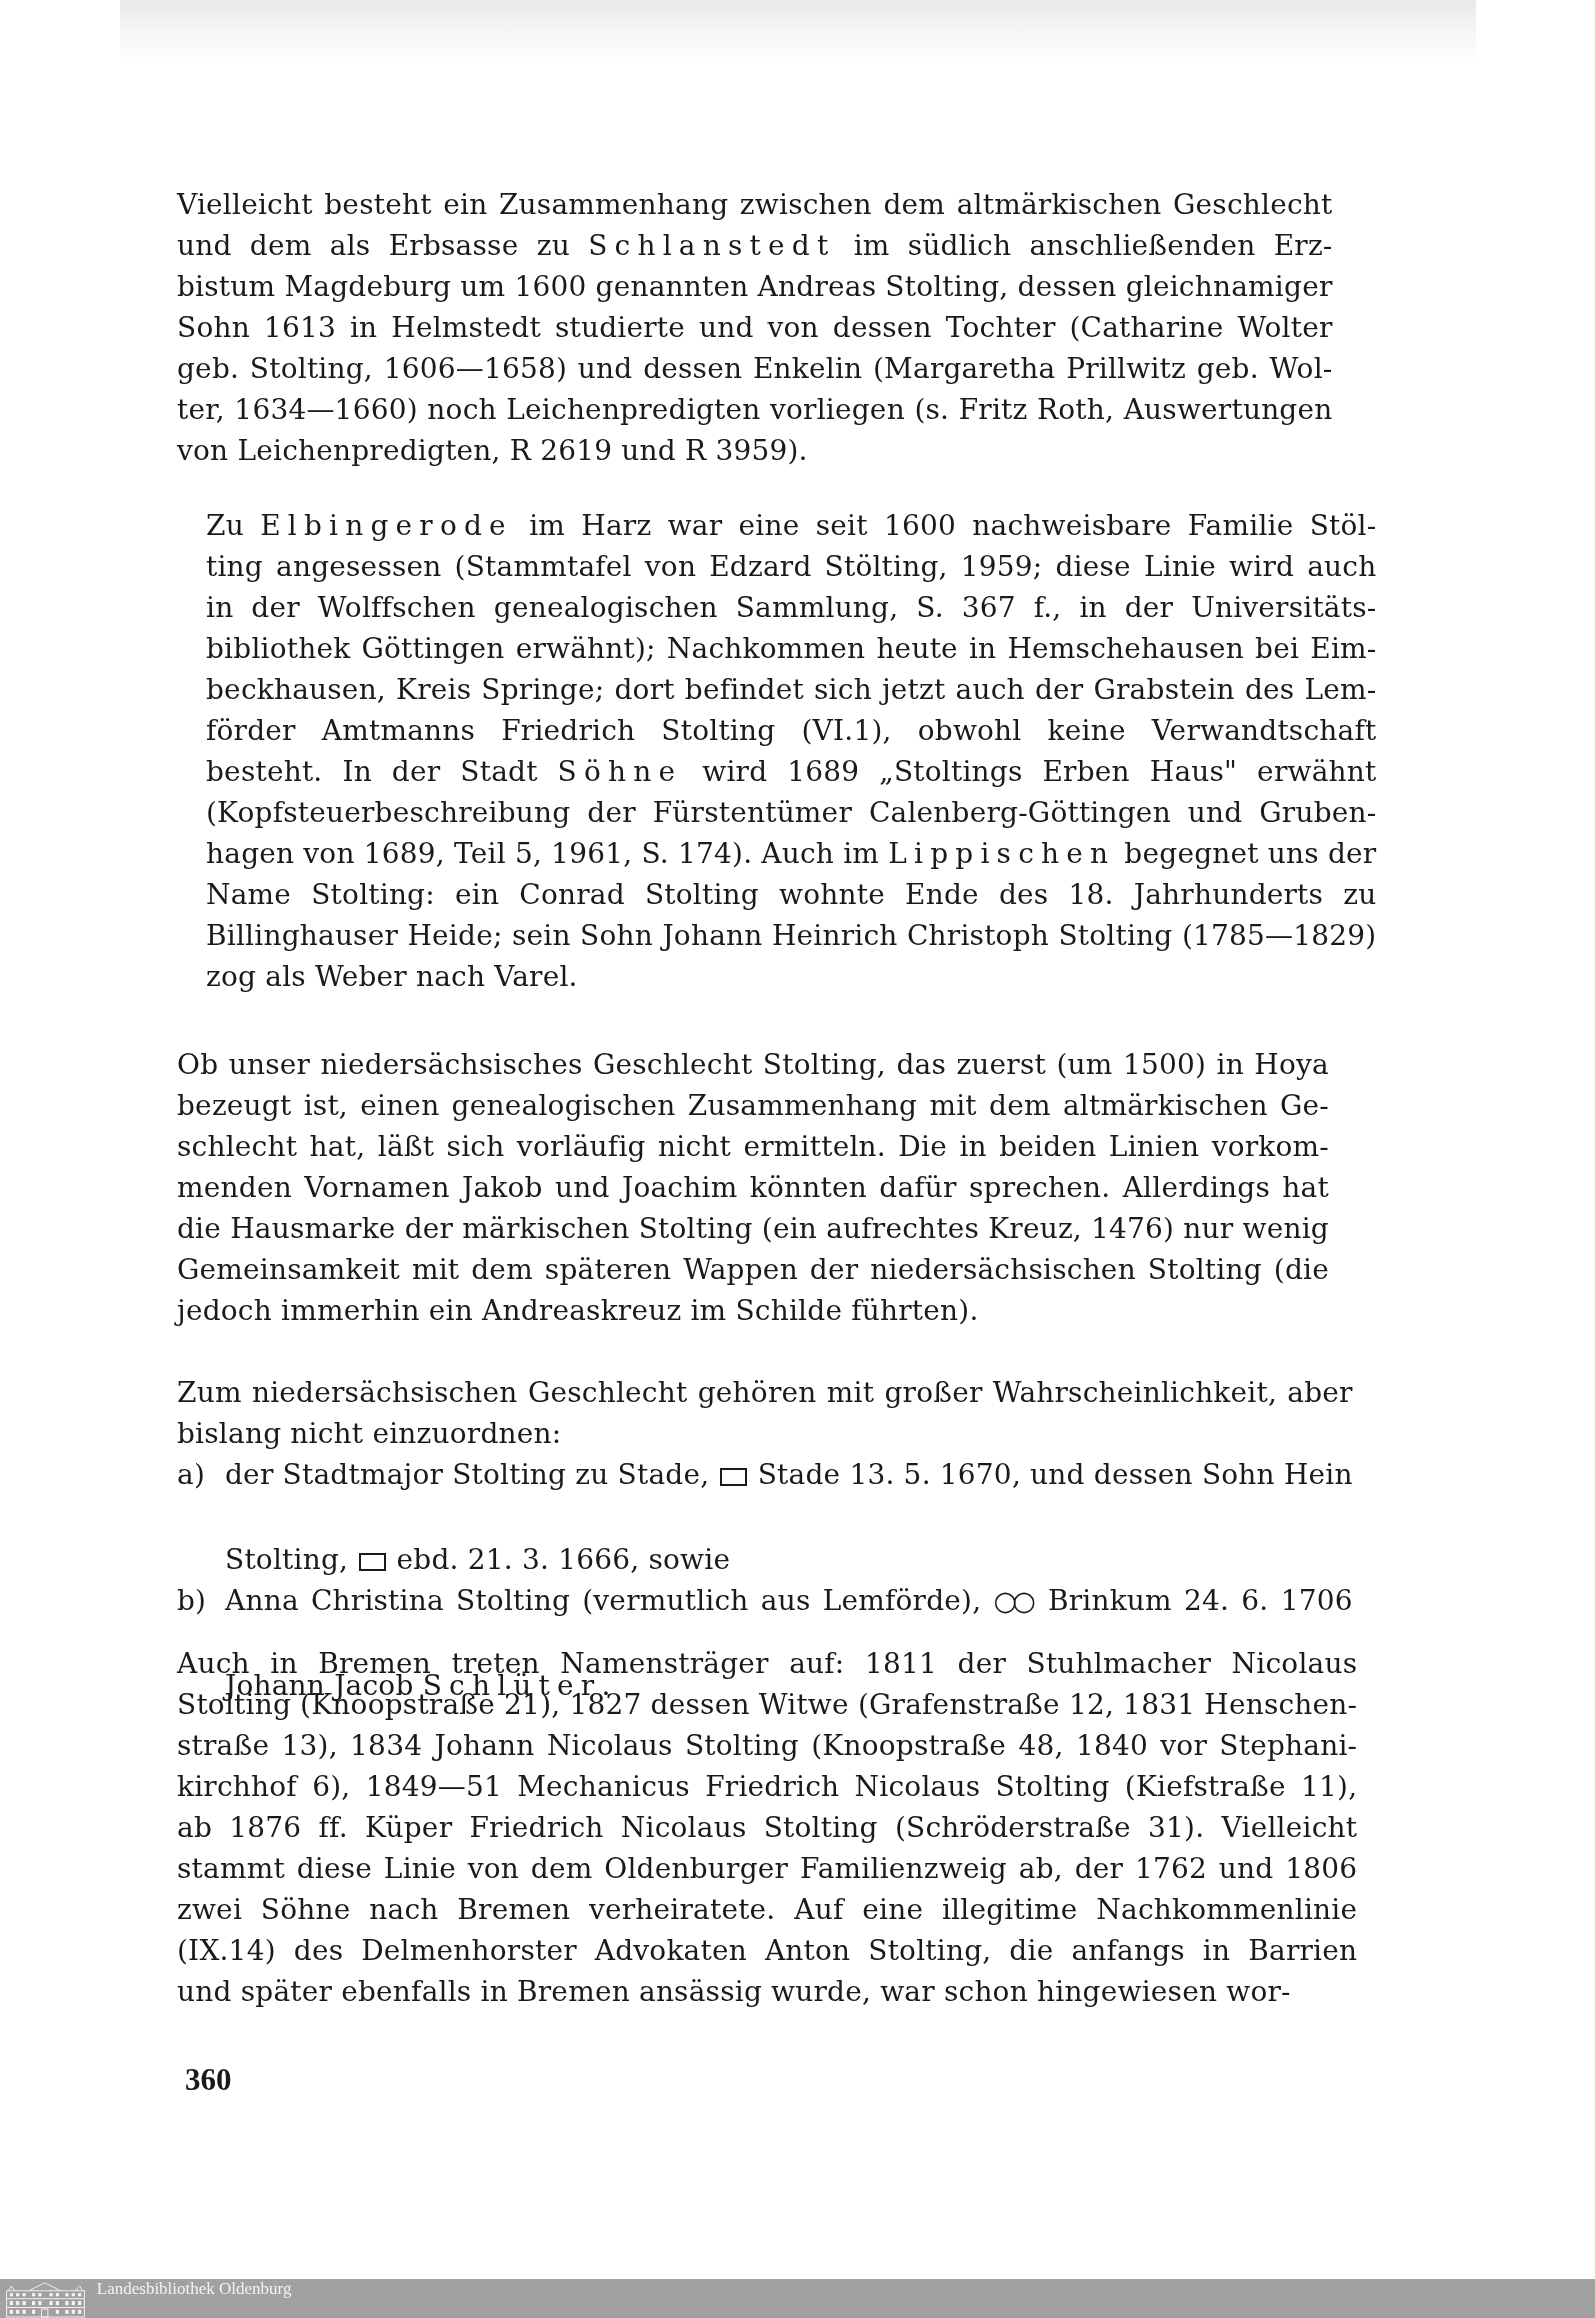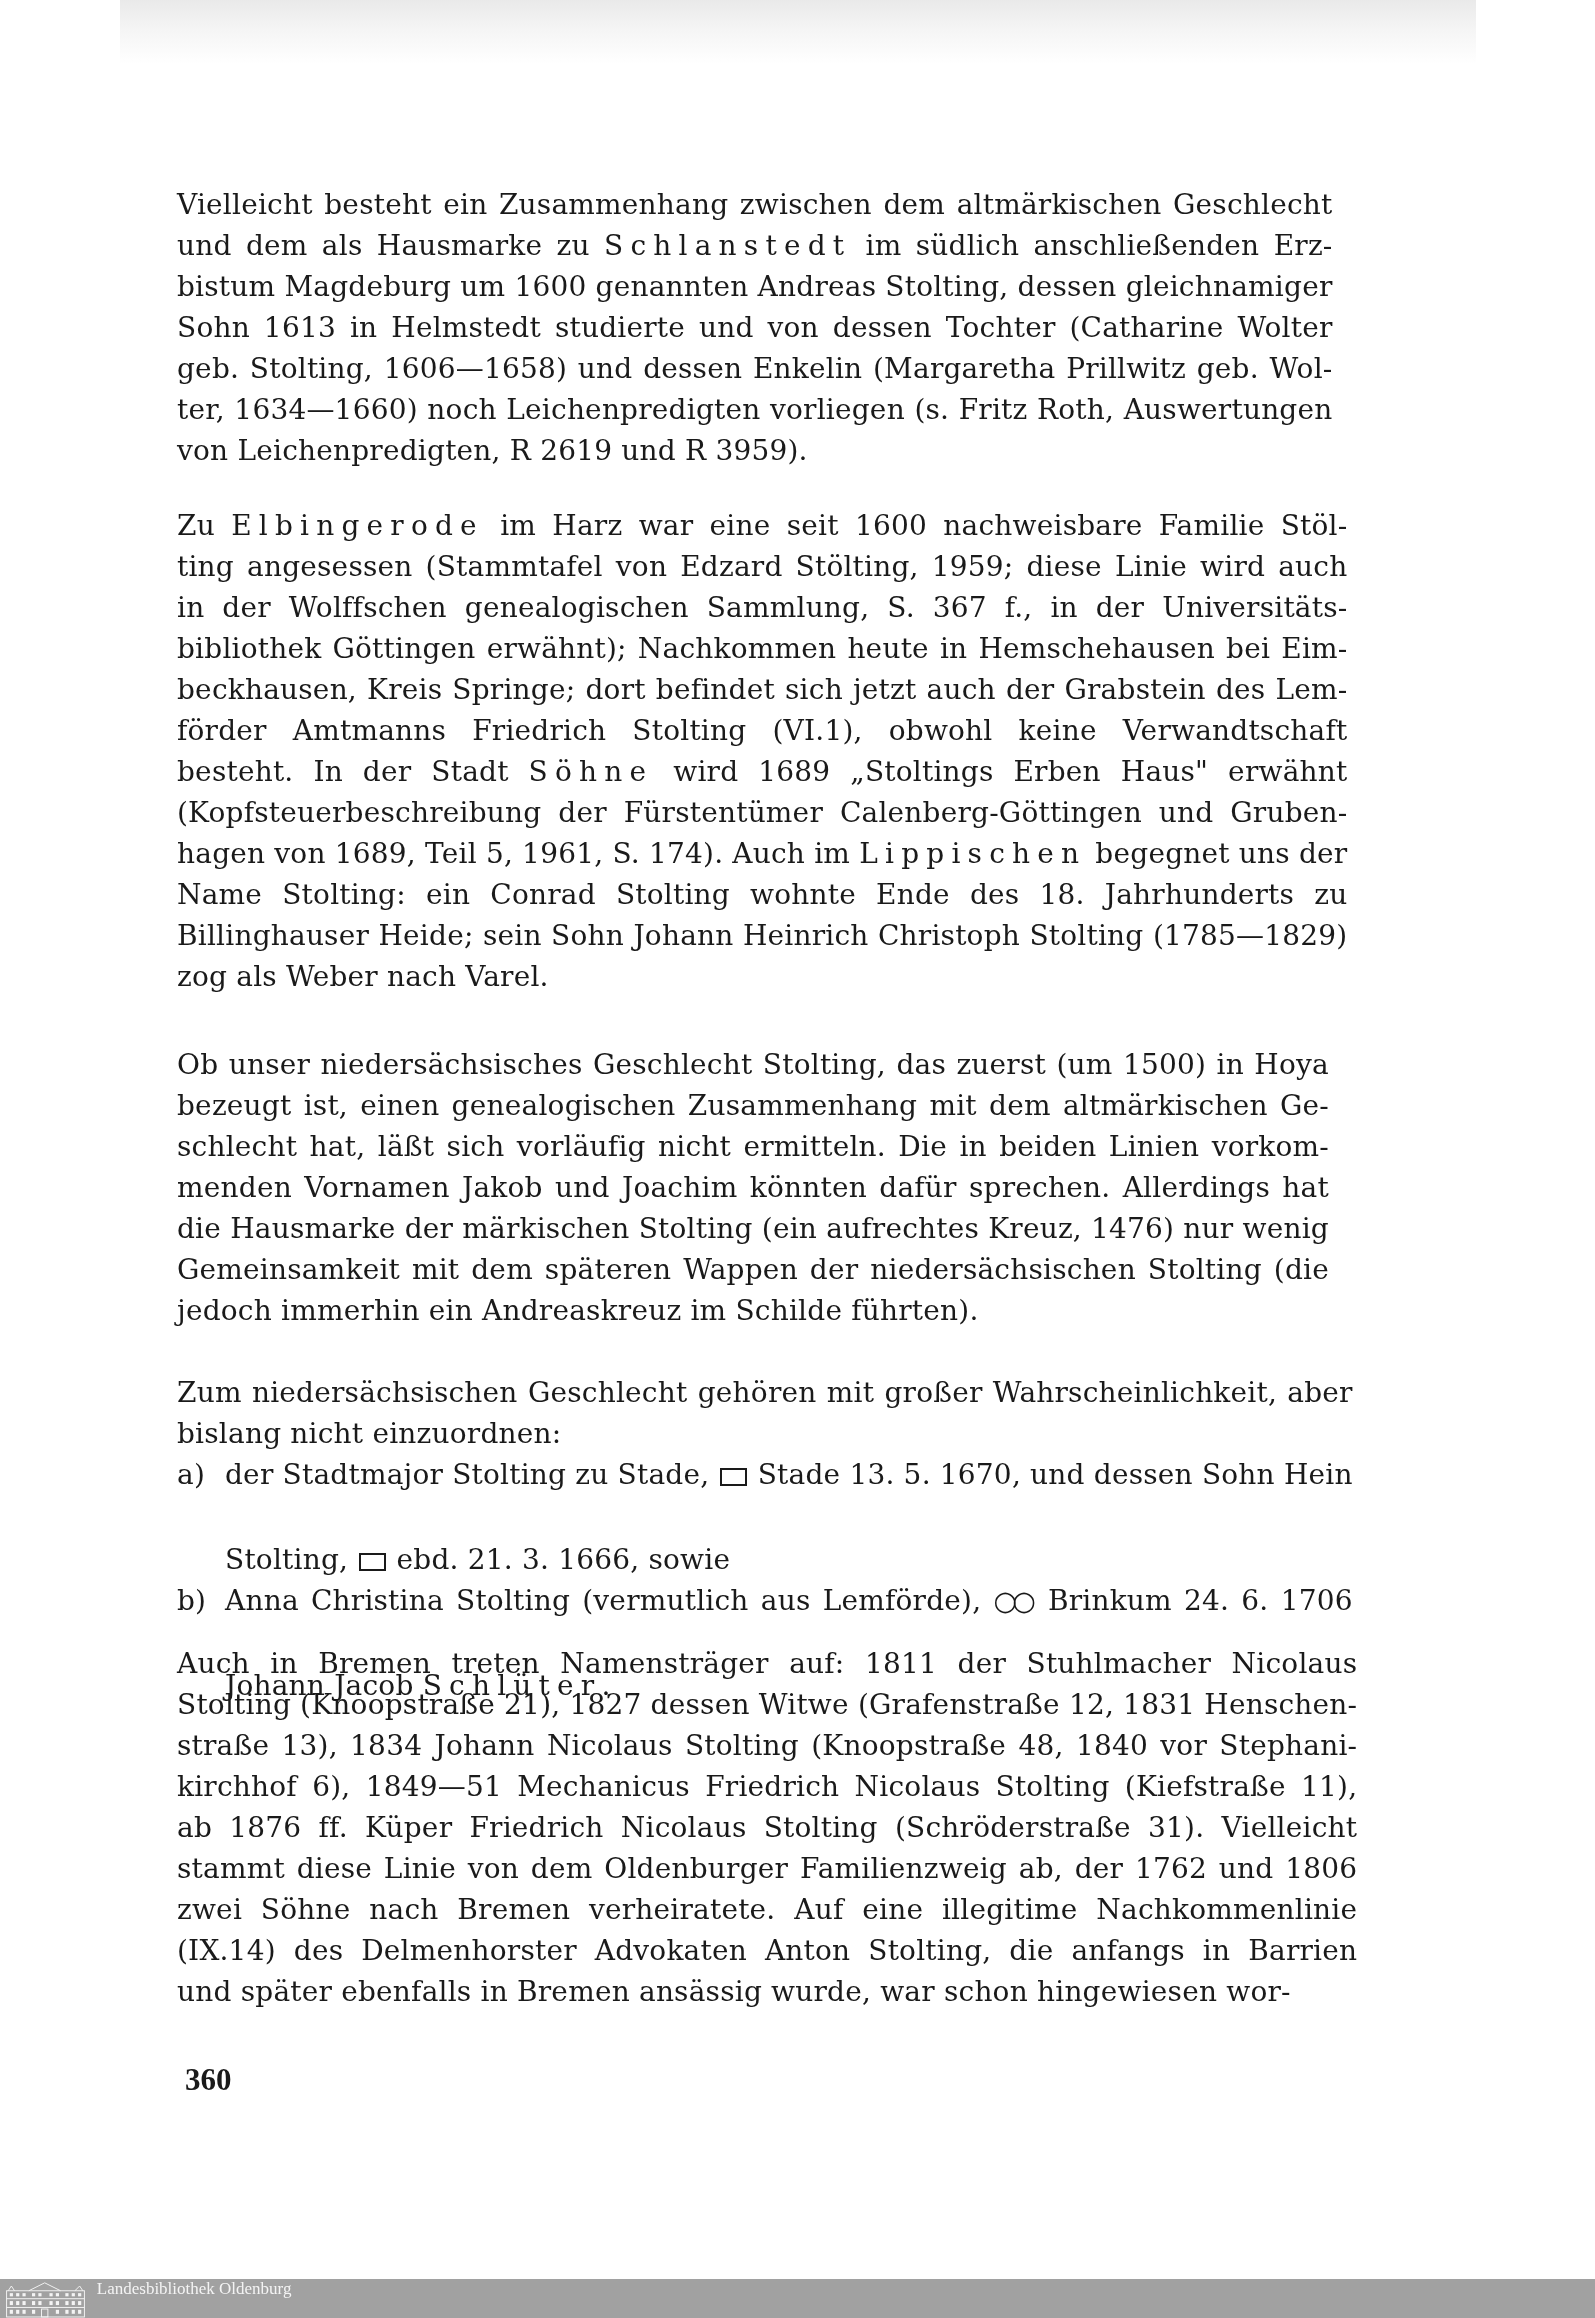--- a/index.html
+++ b/index.html
@@ -16,21 +16,21 @@
   }
   .page-body {
     position: absolute; left: 177px; top: 180px; width: 1231px;
     font-size: 28px; line-height: 41px;
     letter-spacing: 0.2px;
   }
   .para { margin: 0; text-align: justify; text-align-last: left; }
   .para .line { display: block; text-align: justify; text-align-last: justify; white-space: nowrap; }
   .para .line.last { text-align-last: left; }
   .p1 { position: absolute; top: 4px; }
-  .p2 { position: absolute; top: 325px; }
+  .p2 { position: absolute; top: 325px; margin-left: 29px; }
   .p3 { position: absolute; top: 864px; }
   .p4 { position: absolute; top: 1192px; }
   .p5 { position: absolute; top: 1463px; }
   .sp { letter-spacing: 7.2px; }
   .list-item { display: flex; white-space: nowrap; }
   .list-marker { width: 48px; flex: none; }
   .list-text { flex: 1; }
   .list-text .line { display: block; text-align: justify; text-align-last: justify; }
   .list-text .line.last { text-align-last: left; margin-top: 44px; }
   .grave { display: inline-block; width: 27px; height: 17.5px; border: 2.4px solid #1a1a1a; box-sizing: border-box; vertical-align: -1.6px; margin: 0 1.6px; }
@@ -50,21 +50,21 @@
   }
 </style>
 </head>
 <body>
 
 <div class="bleed"></div>
 
 <div class="page-body">
   <div class="para p1">
       <span class="line"><span>Vielleicht besteht ein Zusammenhang zwischen dem altmärkischen Geschlecht</span></span>
-      <span class="line"><span>und dem als Hausmarke zu </span><span class="sp">Schlanstedt</span><span> im südlich anschließenden Erz-</span></span>
+      <span class="line"><span>und dem als Erbsasse zu </span><span class="sp">Schlanstedt</span><span> im südlich anschließenden Erz-</span></span>
       <span class="line"><span>bistum Magdeburg um 1600 genannten Andreas Stolting, dessen gleichnamiger</span></span>
       <span class="line"><span>Sohn 1613 in Helmstedt studierte und von dessen Tochter (Catharine Wolter</span></span>
       <span class="line"><span>geb. Stolting, 1606—1658) und dessen Enkelin (Margaretha Prillwitz geb. Wol-</span></span>
       <span class="line"><span>ter, 1634—1660) noch Leichenpredigten vorliegen (s. Fritz Roth, Auswertungen</span></span>
       <span class="line last"><span>von Leichenpredigten, R 2619 und R 3959).</span></span>
     </div>
   <div class="para p2">
       <span class="line"><span>Zu </span><span class="sp">Elbingerode</span><span> im Harz war eine seit 1600 nachweisbare Familie Stöl-</span></span>
       <span class="line"><span>ting angesessen (Stammtafel von Edzard Stölting, 1959; diese Linie wird auch</span></span>
       <span class="line"><span>in der Wolffschen genealogischen Sammlung, S. 367 f., in der Universitäts-</span></span>

